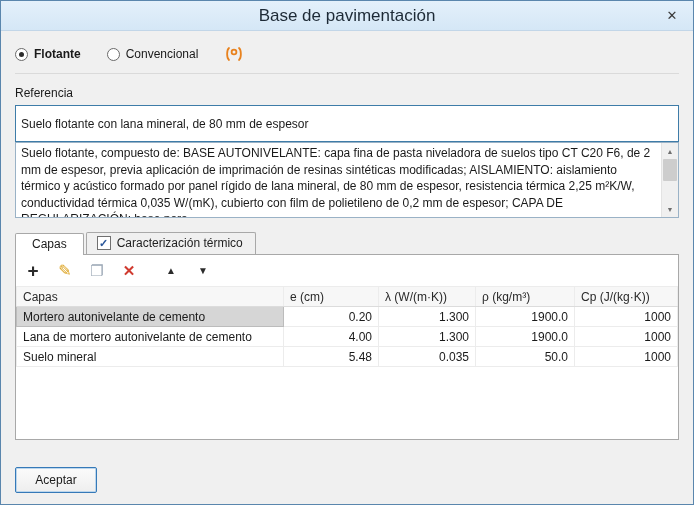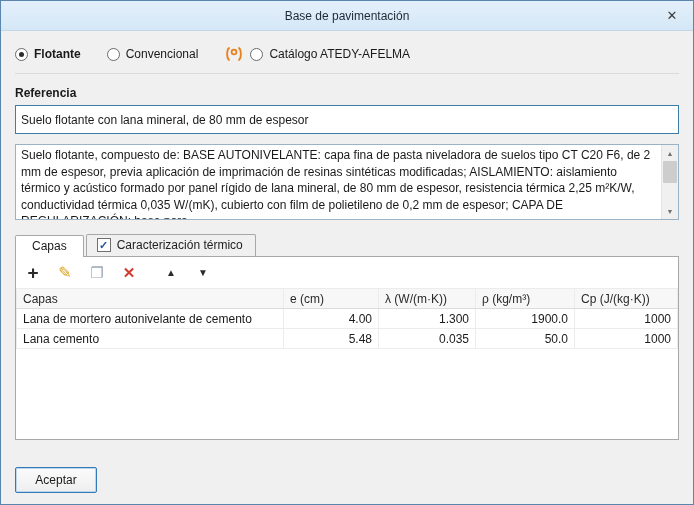--- a/index.html
+++ b/index.html
@@ -14,21 +14,21 @@
   }
 
   
   .titlebar {
     height:30px; flex:0 0 30px;
     background:linear-gradient(#e3f0fb,#d5e7f6);
     border-bottom:1px solid #c2d6e8;
     display:flex; align-items:center; justify-content:center;
     position:relative;
   }
-  .titlebar .title { font-size:12px; color:#1d2a36; }
+  .titlebar .title { font-size:17px; color:#1d2a36; }
   .titlebar .close {
     position:absolute; right:12px; top:6px;
     width:18px; height:18px; text-align:center; line-height:18px;
     color:#3a3a3a; font-size:13px; cursor:pointer;
   }
 
   .content { flex:1; display:flex; flex-direction:column; padding:10px 14px 16px 14px; overflow:hidden; }
 
   
   .radio-row { display:flex; align-items:center; height:26px; margin-bottom:6px; }
@@ -40,24 +40,24 @@
   }
   .rb.checked::after {
     content:""; position:absolute; left:3px; top:3px;
     width:5px; height:5px; border-radius:50%; background:#2b2b2b;
   }
   .rb-label.bold { font-weight:bold; }
   .afelma-icon { display:inline-flex; align-items:center; margin-right:6px; }
 
   .sep { border-bottom:1px solid #dadada; margin-bottom:10px; }
 
-  .field-label { font-weight:bold; margin:2px 0 5px 0; }
+  .field-label { font-weight:normal; margin:2px 0 5px 0; }
 
   .ref-input {
-    width:100%; height:29px; margin-bottom:10px;
+    width:100%; height:37px; margin-bottom:0;
     border:1px solid #3e7ca8; background:#fff;
     font-family:"Liberation Sans", sans-serif; font-size:12px;
     padding:0 5px; color:#1a1a1a; outline:none;
   }
 
   .desc-box {
     height:76px; border:1px solid #9ab2c6; background:#fff;
     display:flex; overflow:hidden; margin-bottom:12px;
   }
   .desc-text {
@@ -165,24 +165,20 @@
         <span class="rb"></span>
         <span class="rb-label">Convencional</span>
       </label>
       <span class="afelma-icon">
         <svg width="20" height="16" viewBox="0 0 20 16">
           <path d="M5 2 C2.5 4, 2.5 12, 5 14" fill="none" stroke="#e8821e" stroke-width="1.8" stroke-linecap="round"></path>
           <path d="M15 2 C17.5 4, 17.5 12, 15 14" fill="none" stroke="#e8821e" stroke-width="1.8" stroke-linecap="round"></path>
           <circle cx="10" cy="6" r="2.4" fill="none" stroke="#e8821e" stroke-width="1.8"></circle>
         </svg>
       </span>
-      <label class="radio">
-        <span class="rb"></span>
-        <span class="rb-label">Catálogo ATEDY-AFELMA</span>
-      </label>
     </div>
 
     <div class="sep"></div>
 
     <div class="field-label">Referencia</div>
     <input class="ref-input" type="text" value="Suelo flotante con lana mineral, de 80 mm de espesor" style="">
 
     <div class="desc-box">
       <div class="desc-text">Suelo flotante, compuesto de: BASE AUTONIVELANTE: capa fina de pasta niveladora de suelos tipo CT C20 F6, de 2 mm de espesor, previa aplicación de imprimación de resinas sintéticas modificadas; AISLAMIENTO: aislamiento térmico y acústico formado por panel rígido de lana mineral, de 80 mm de espesor, resistencia térmica 2,25 m²K/W, conductividad térmica 0,035 W/(mK), cubierto con film de polietileno de 0,2 mm de espesor; CAPA DE REGULARIZACIÓN: base para</div>
       <div class="scrollbar">
@@ -222,29 +218,36 @@
         <thead>
           <tr>
             <th>Capas</th>
             <th>e (cm)</th>
             <th>λ (W/(m·K))</th>
             <th>ρ (kg/m³)</th>
             <th>Cp (J/(kg·K))</th>
           </tr>
         </thead>
         <tbody>
+          <tr class="selected">
+            <td class="name-cell">Mortero autonivelante de cemento</td>
+            <td class="num">0.20</td>
+            <td class="num">1.300</td>
+            <td class="num">1900.0</td>
+            <td class="num">1000</td>
+          </tr>
           <tr>
             <td class="name-cell">Lana de mortero autonivelante de cemento</td>
             <td class="num">4.00</td>
             <td class="num">1.300</td>
             <td class="num">1900.0</td>
             <td class="num">1000</td>
           </tr>
           <tr>
-            <td class="name-cell">Lana cemento</td>
+            <td class="name-cell">Suelo mineral</td>
             <td class="num">5.48</td>
             <td class="num">0.035</td>
             <td class="num">50.0</td>
             <td class="num">1000</td>
           </tr>
         </tbody>
       </table>
     </div>
 
   </div>

